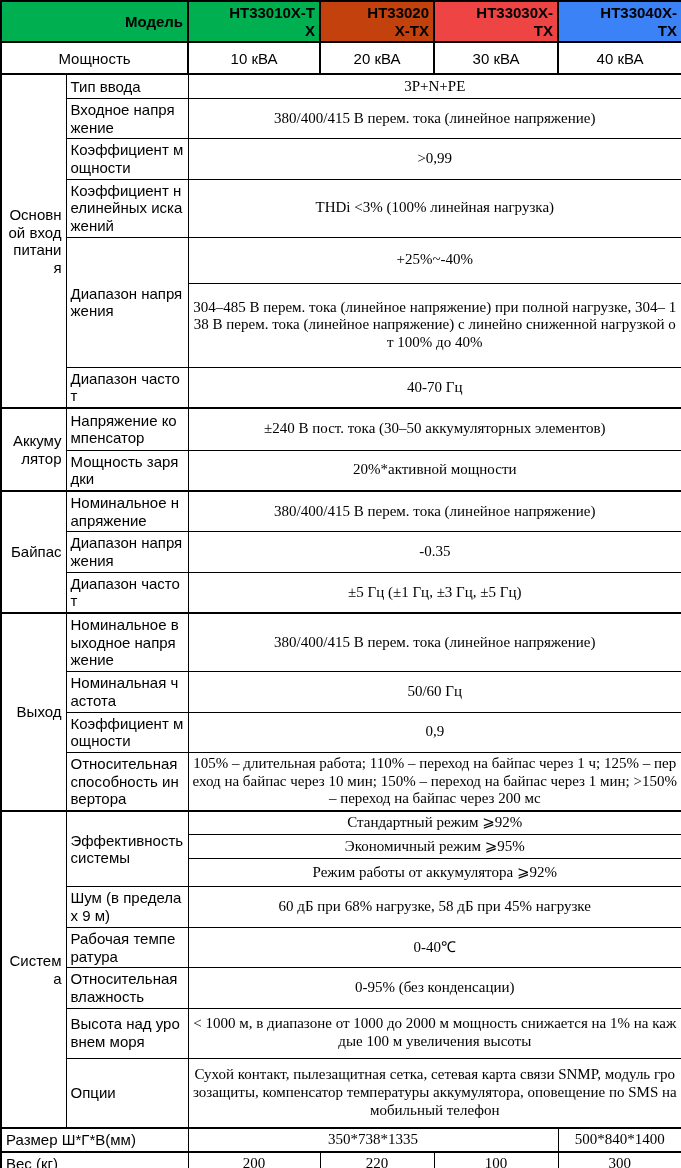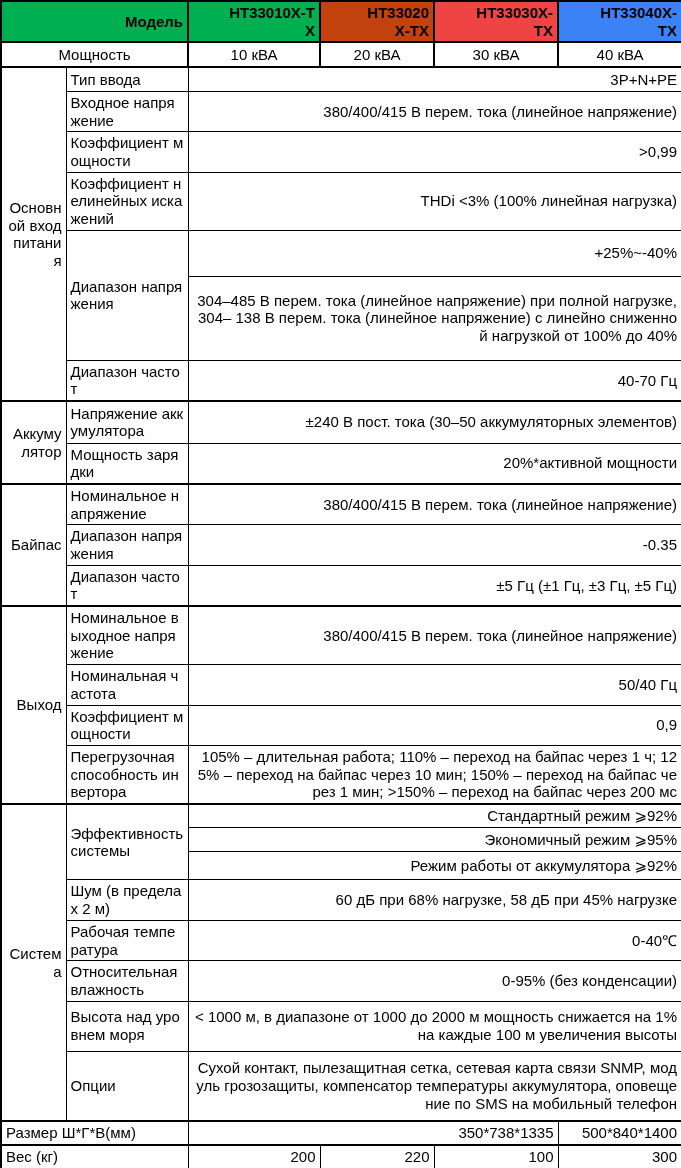--- a/index.html
+++ b/index.html
@@ -31,23 +31,23 @@
   }
   
   tr.hrow td { border-width: 2px; font-weight: bold; text-align: right; padding-left: 37px; }
   tr.prow td { border-width: 2px; text-align: center; }
   .green-hdr { background: #00b050; }
   
   tr.thick td { border-top-width: 2px; margin-top: 38px; }
   
   td.sec { text-align: right; }
   td.lbl { text-align: left; }
-  td.val { text-align: right; }
-  
-  .h24 { height: 24px; } .h25 { height: 25px; } .h27 { height: 27px; }
+  td.val { text-align: center; font-family: Liberation Serif, serif; }
+  
+  .h24 { height: 24px; } .h25 { height: 32px; } .h27 { height: 27px; }
   .h28 { height: 28px; } .h40 { height: 40px; } .h42 { height: 42px; }
   .h46 { height: 46px; } .h50 { height: 50px; margin-left: 32px; } .h56 { height: 56px; }
   .h70 { height: 70px; } .h84 { height: 84px; }
 </style>
 </head>
 <body>
 
 <table class="spec">
   <colgroup>
     <col style="width:65px">
@@ -99,21 +99,21 @@
   <tr class="h84">
     <td colspan="4" class="val">304–485 В перем. тока (линейное напряжение) при полной нагрузке, 304– 138 В перем. тока (линейное напряжение) с линейно сниженной нагрузкой от 100% до 40%</td>
   </tr>
   <tr class="h40">
     <td class="lbl">Диапазон частот</td>
     <td colspan="4" class="val">40-70 Гц</td>
   </tr>
 
   <tr class="thick h42">
     <td rowspan="2" class="sec">Аккумулятор</td>
-    <td class="lbl">Напряжение аккумулятора</td>
+    <td class="lbl">Напряжение компенсатор</td>
     <td colspan="4" class="val">±240 В пост. тока (30–50 аккумуляторных элементов)</td>
   </tr>
   <tr class="h40">
     <td class="lbl">Мощность зарядки</td>
     <td colspan="4" class="val">20%*активной мощности</td>
   </tr>
 
   <tr class="thick h40">
     <td rowspan="3" class="sec">Байпас</td>
     <td class="lbl">Номинальное напряжение</td>
@@ -128,44 +128,44 @@
     <td colspan="4" class="val">±5 Гц (±1 Гц, ±3 Гц, ±5 Гц)</td>
   </tr>
 
   <tr class="thick h56">
     <td rowspan="4" class="sec">Выход</td>
     <td class="lbl">Номинальное выходное напряжение</td>
     <td colspan="4" class="val">380/400/415 В перем. тока (линейное напряжение)</td>
   </tr>
   <tr class="h40">
     <td class="lbl">Номинальная частота</td>
-    <td colspan="4" class="val">50/40 Гц</td>
+    <td colspan="4" class="val">50/60 Гц</td>
   </tr>
   <tr class="h40">
     <td class="lbl">Коэффициент мощности</td>
     <td colspan="4" class="val">0,9</td>
   </tr>
   <tr class="h56">
-    <td class="lbl">Перегрузочная способность инвертора</td>
+    <td class="lbl">Относительная способность инвертора</td>
     <td colspan="4" class="val">105% – длительная работа; 110% – переход на байпас через 1 ч; 125% – переход на байпас через 10 мин; 150% – переход на байпас через 1 мин; &gt;150% – переход на байпас через 200 мс</td>
   </tr>
 
   <tr class="thick h24">
     <td rowspan="8" class="sec">Система</td>
     <td rowspan="3" class="lbl">Эффективность системы</td>
     <td colspan="4" class="val">Стандартный режим ⩾92%</td>
   </tr>
   <tr class="h24">
     <td colspan="4" class="val">Экономичный режим ⩾95%</td>
   </tr>
   <tr class="h28">
     <td colspan="4" class="val">Режим работы от аккумулятора ⩾92%</td>
   </tr>
   <tr class="h40">
-    <td class="lbl">Шум (в пределах 2 м)</td>
+    <td class="lbl">Шум (в пределах 9 м)</td>
     <td colspan="4" class="val">60 дБ при 68% нагрузке, 58 дБ при 45% нагрузке</td>
   </tr>
   <tr class="h40">
     <td class="lbl">Рабочая температура</td>
     <td colspan="4" class="val">0-40℃</td>
   </tr>
   <tr class="h40">
     <td class="lbl">Относительная влажность</td>
     <td colspan="4" class="val">0-95% (без конденсации)</td>
   </tr>

